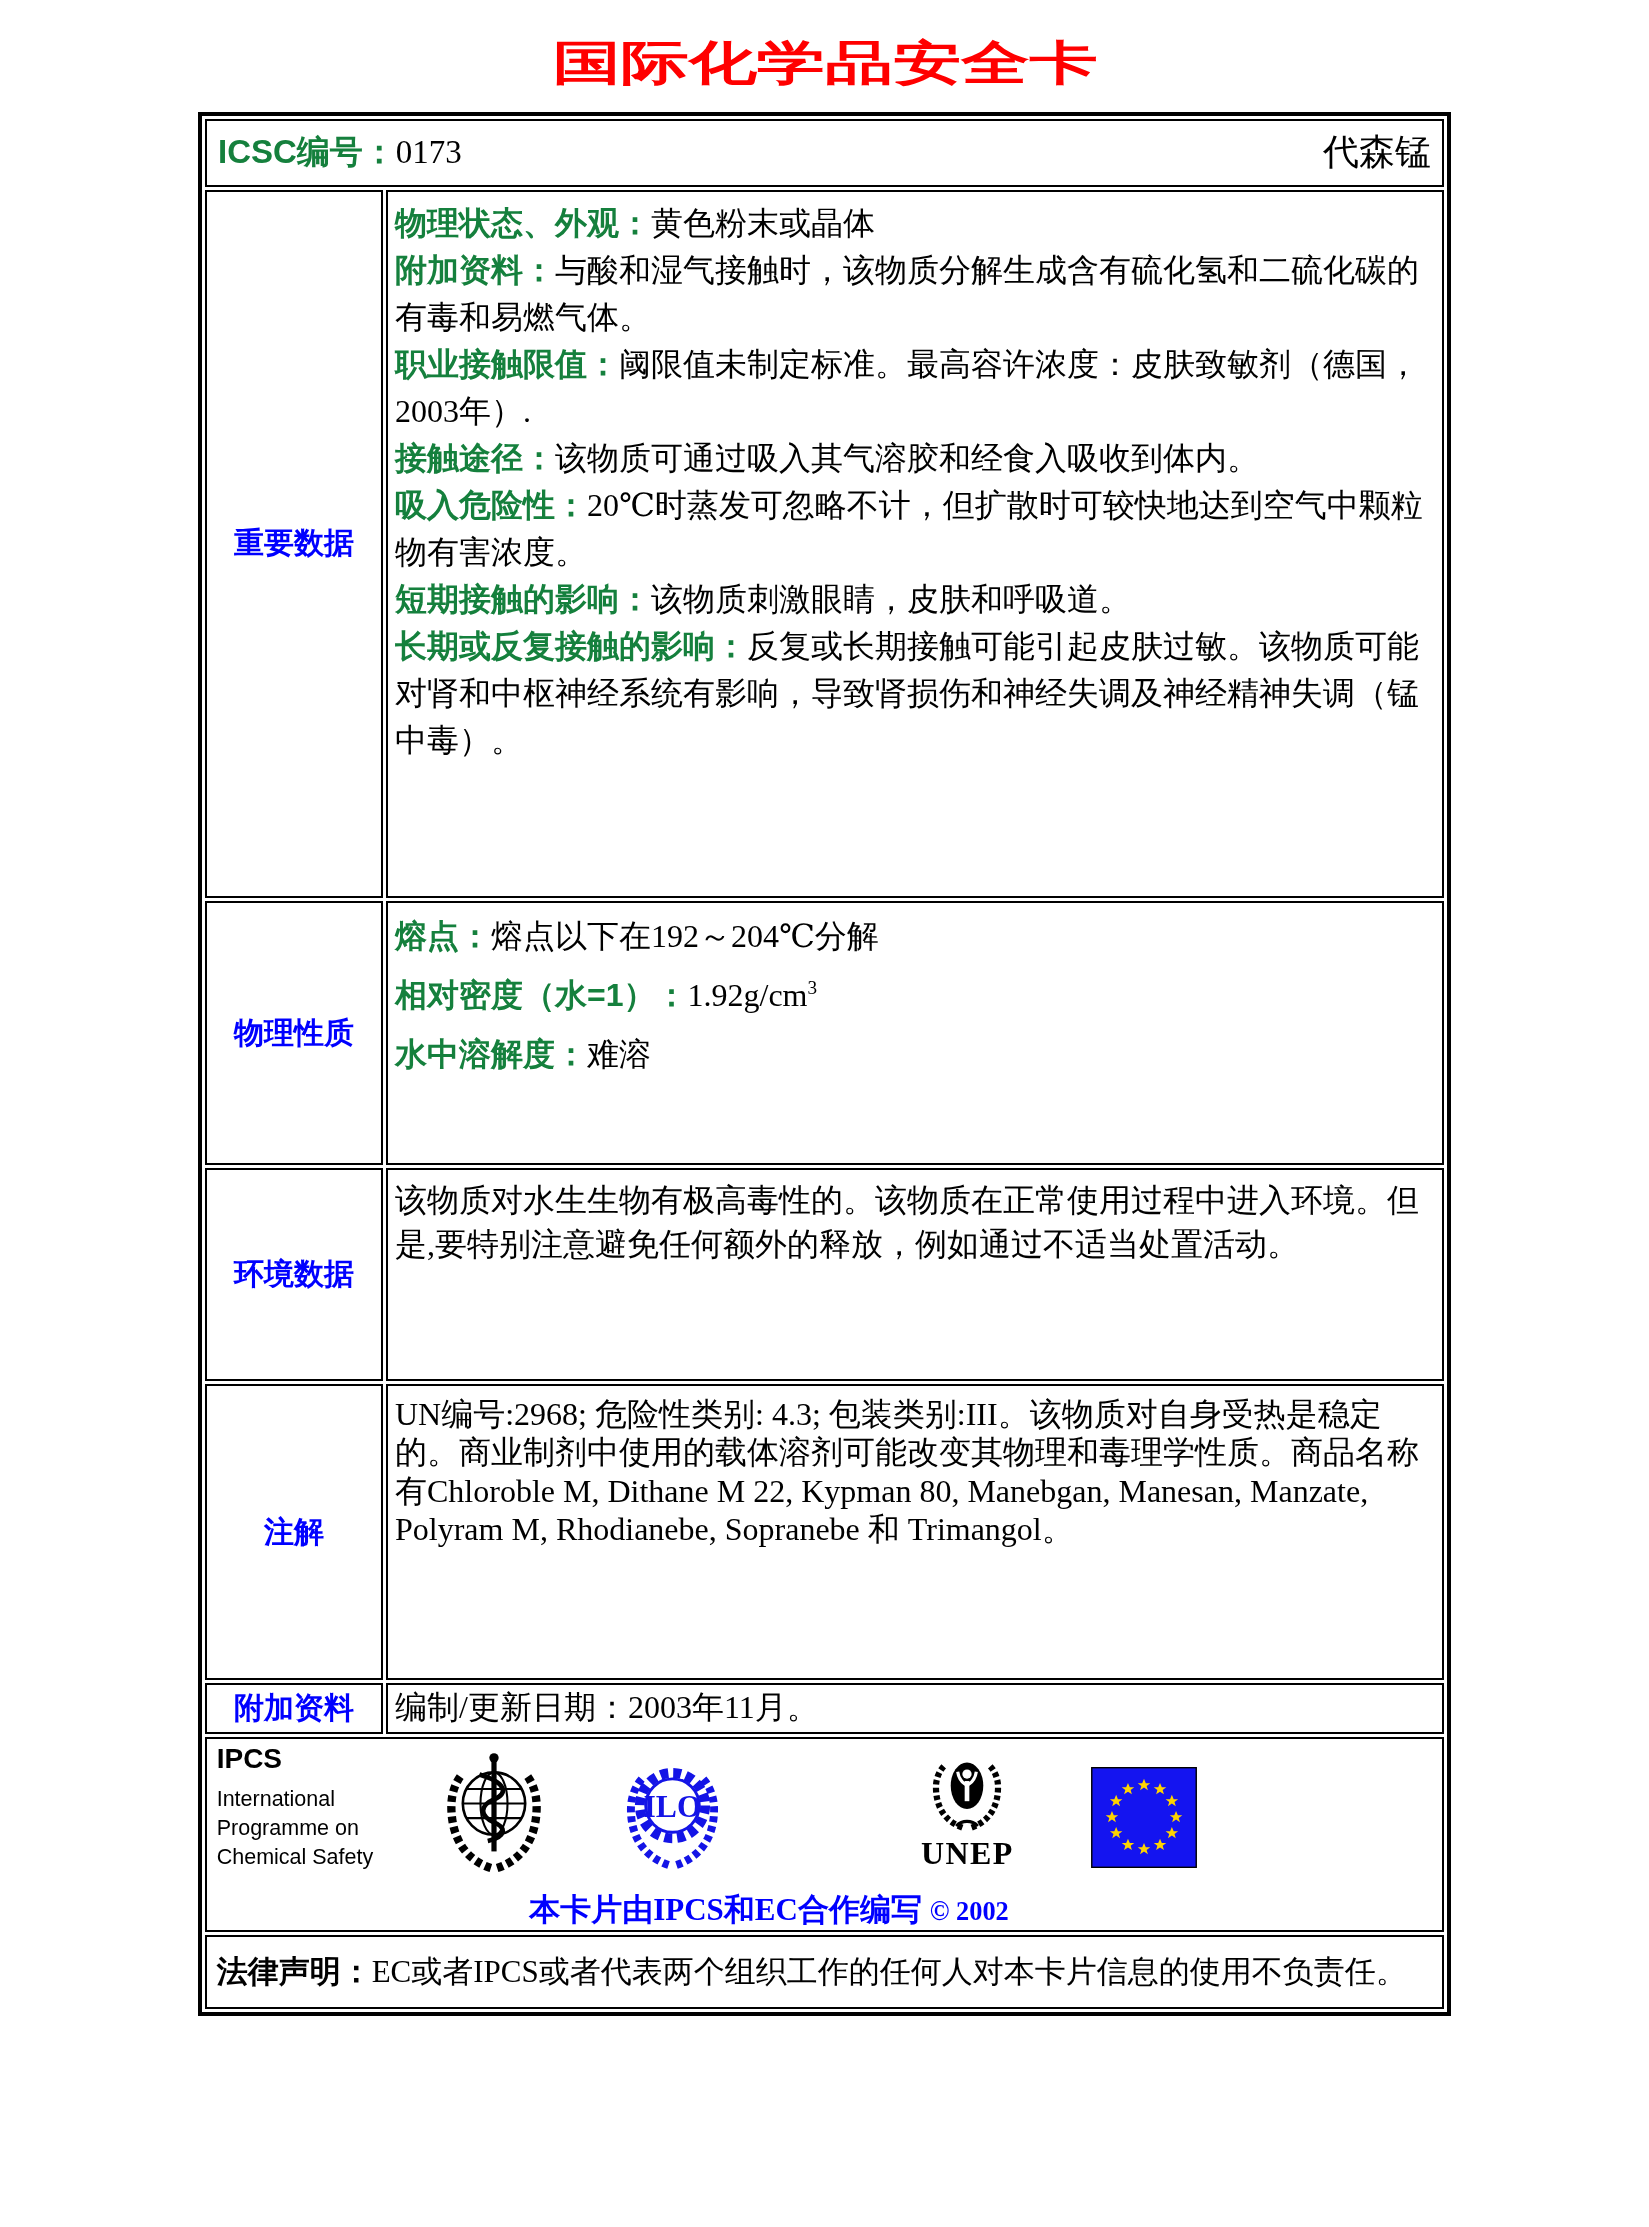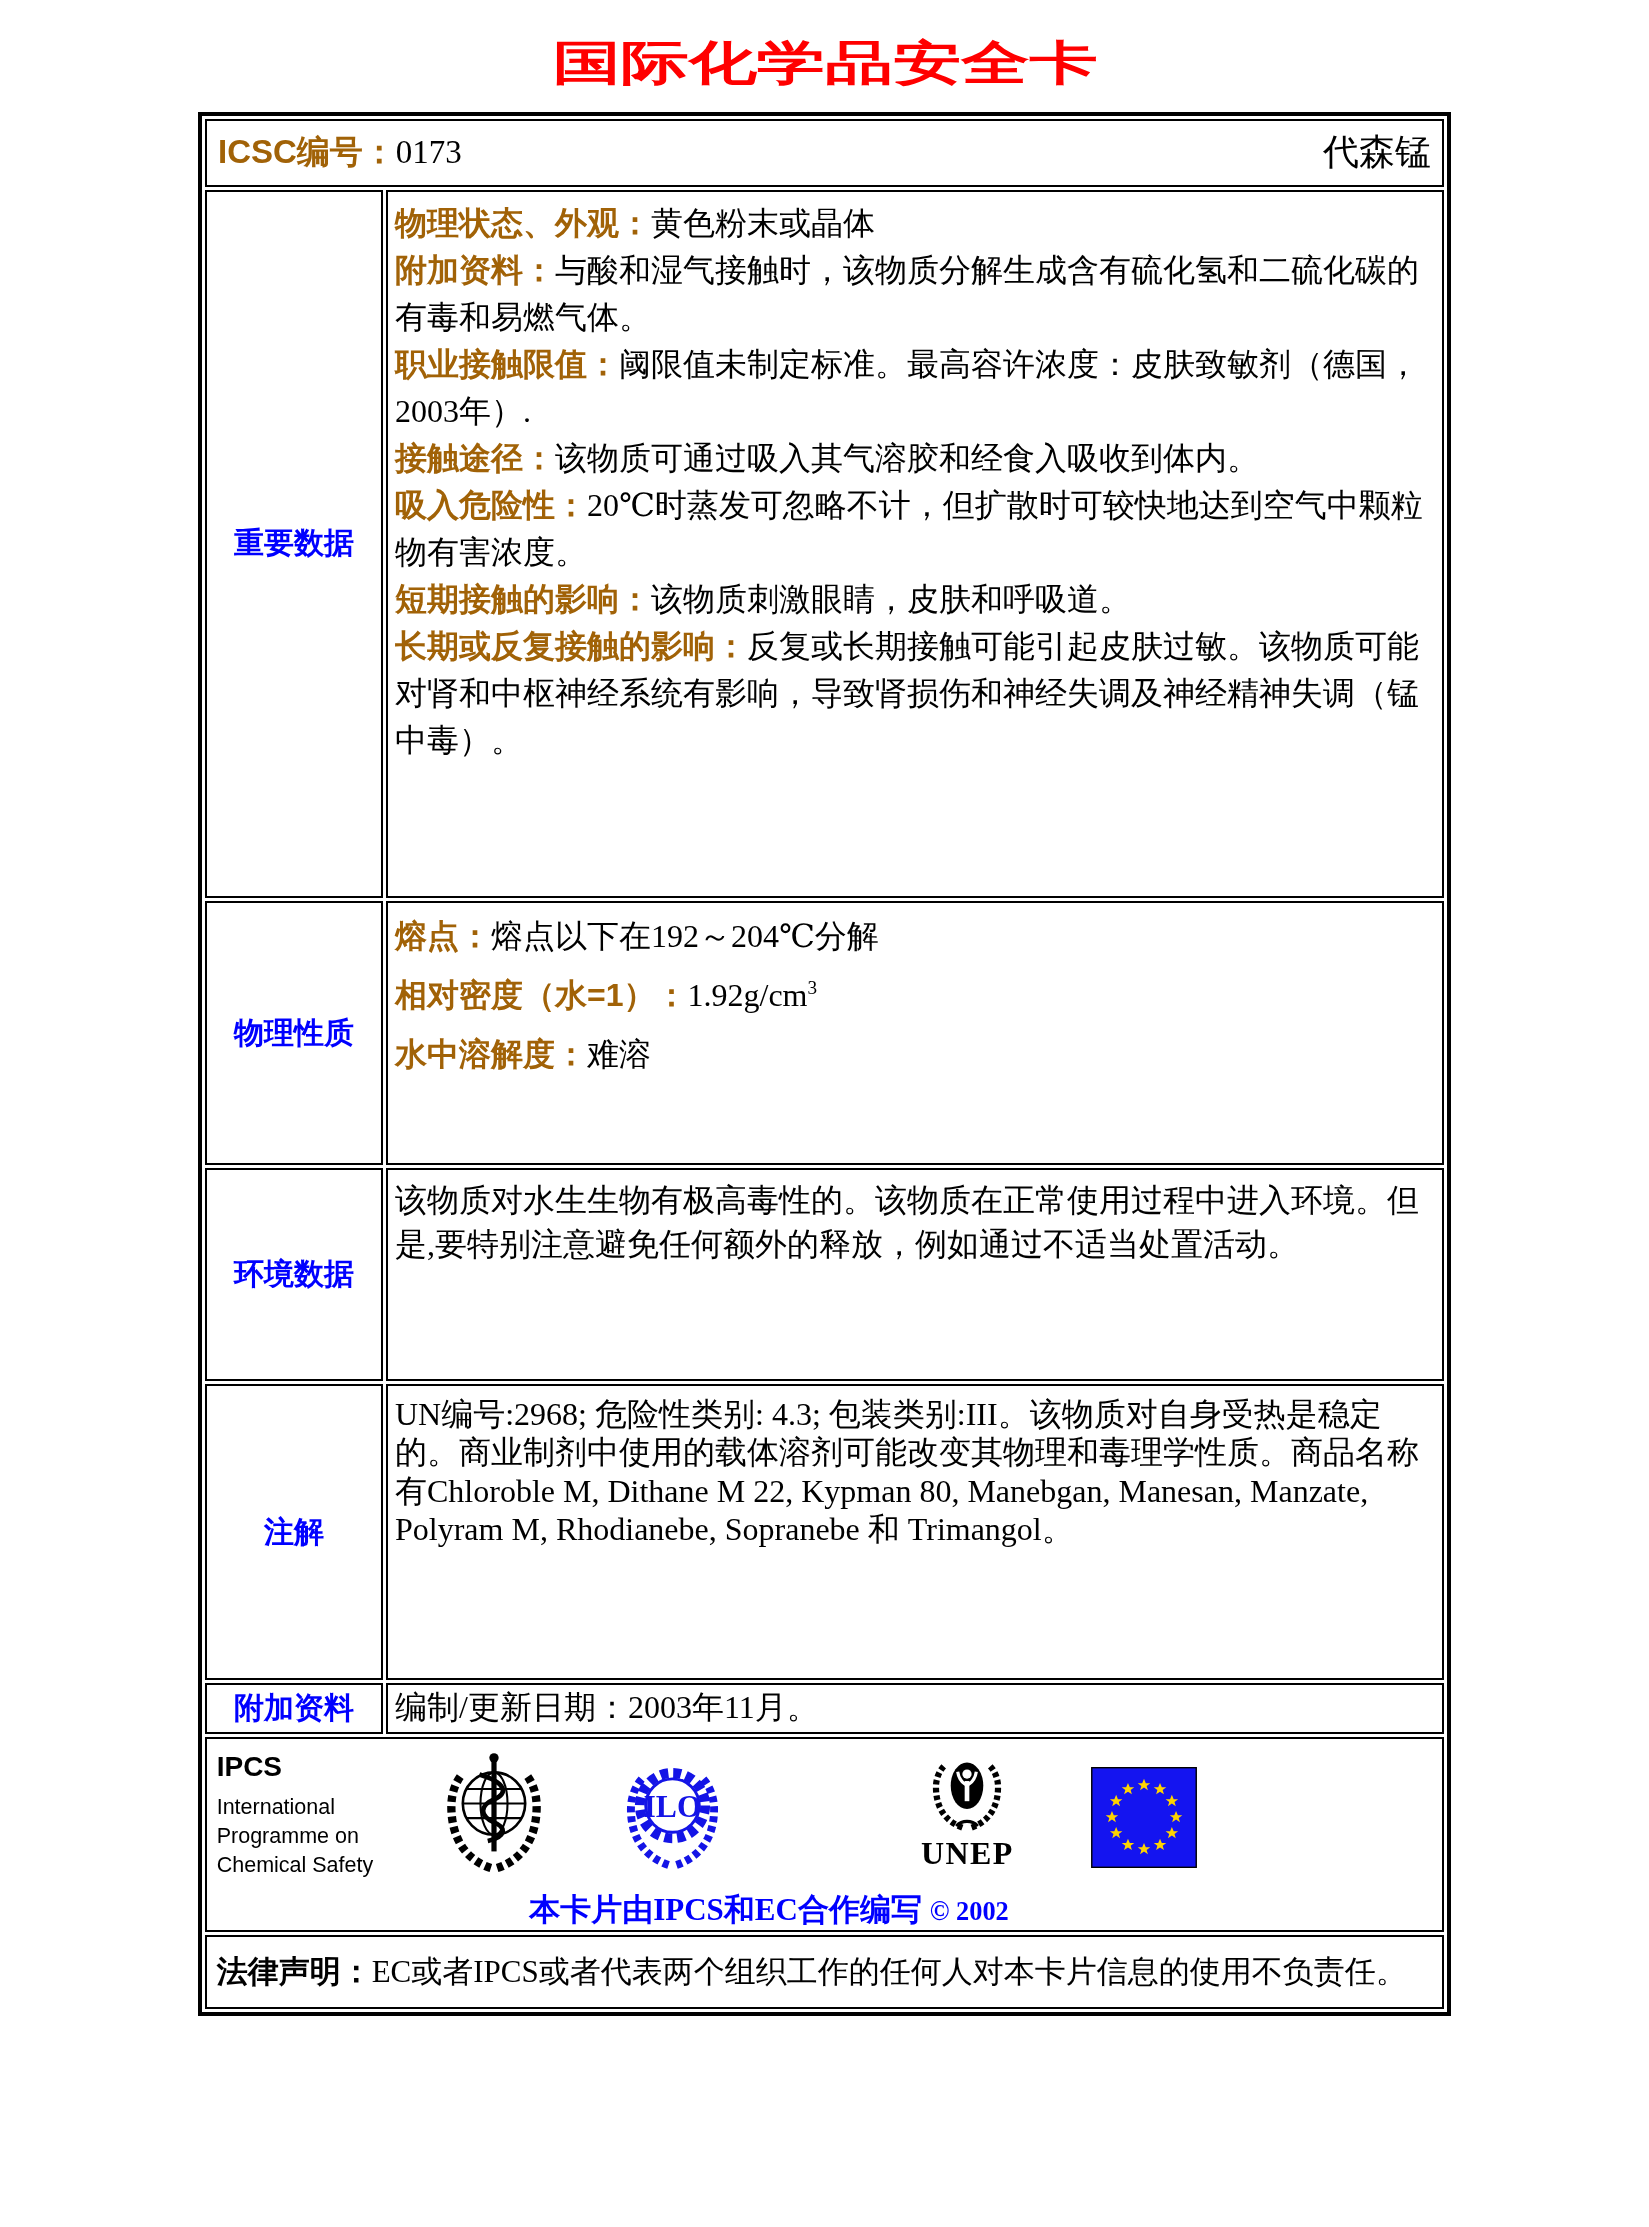--- a/index.html
+++ b/index.html
@@ -33,21 +33,21 @@
     table-layout: fixed;
   }
   td {
     border: 2.1px solid #000;
     background: #fff;
     overflow: hidden;
   }
   td.header-cell { height: 64px; vertical-align: middle; padding: 0 11px; font-size: 33px; }
   .header-flex { display: flex; justify-content: space-between; align-items: center; }
   .blue-inline {
-    color: #a16207;
+    color: #15803d;
     font-weight: bold;
     font-family: "Liberation Sans", "DejaVu Sans", sans-serif;
   }
   .substance { font-size: 36px; }
   td.sec-label {
     text-align: center;
     vertical-align: middle;
     font-family: "Liberation Sans", "DejaVu Sans", sans-serif;
     font-weight: bold;
     color: #0000ff;
@@ -68,21 +68,21 @@
   tr.r-additional td.content { vertical-align: middle; padding-top: 1.4px; padding-bottom: 1.4px; }
   tr.r-logos td { height: 191px; padding: 0; }
   tr.r-legal td { height: 70px; vertical-align: middle; font-size: 31px; padding: 0 9.7px; }
   p.entry { margin: 0; line-height: 1.47; }
   .phys p.entry { line-height: 1.5; margin-bottom: 11px; }
   .env-text { margin: 0; line-height: 1.38; }
   .notes-text { margin: 0; line-height: 1.2; }
   sup { font-size: 60%; }
   .logos-wrap { position: relative; height: 191px; }
   .ipcs-block {
-    position: absolute; left: 9.7px; top: 12px;
+    position: absolute; left: 9.7px; top: 4px;
     font-family: "Liberation Sans", "DejaVu Sans", sans-serif;
   }
   .ipcs-block .big { font-size: 28px; font-weight: bold; margin-bottom: 9.7px; }
   .ipcs-block .small { font-size: 21.5px; line-height: 1.35; }
   .logo-who  { position: absolute; left: 235px; top: 9.7px; }
   .logo-ilo  { position: absolute; left: 416px; top: 16.7px; }
   .logo-unep { position: absolute; left: 714px; top: 11px; text-align: center; }
   .unep-text { font-size: 32px; font-weight: bold; letter-spacing: 1.4px; margin-top: 0px; font-family: "Liberation Serif", serif; }
   .logo-eu   { position: absolute; left: 884px; top: 28px; }
   .caption {

